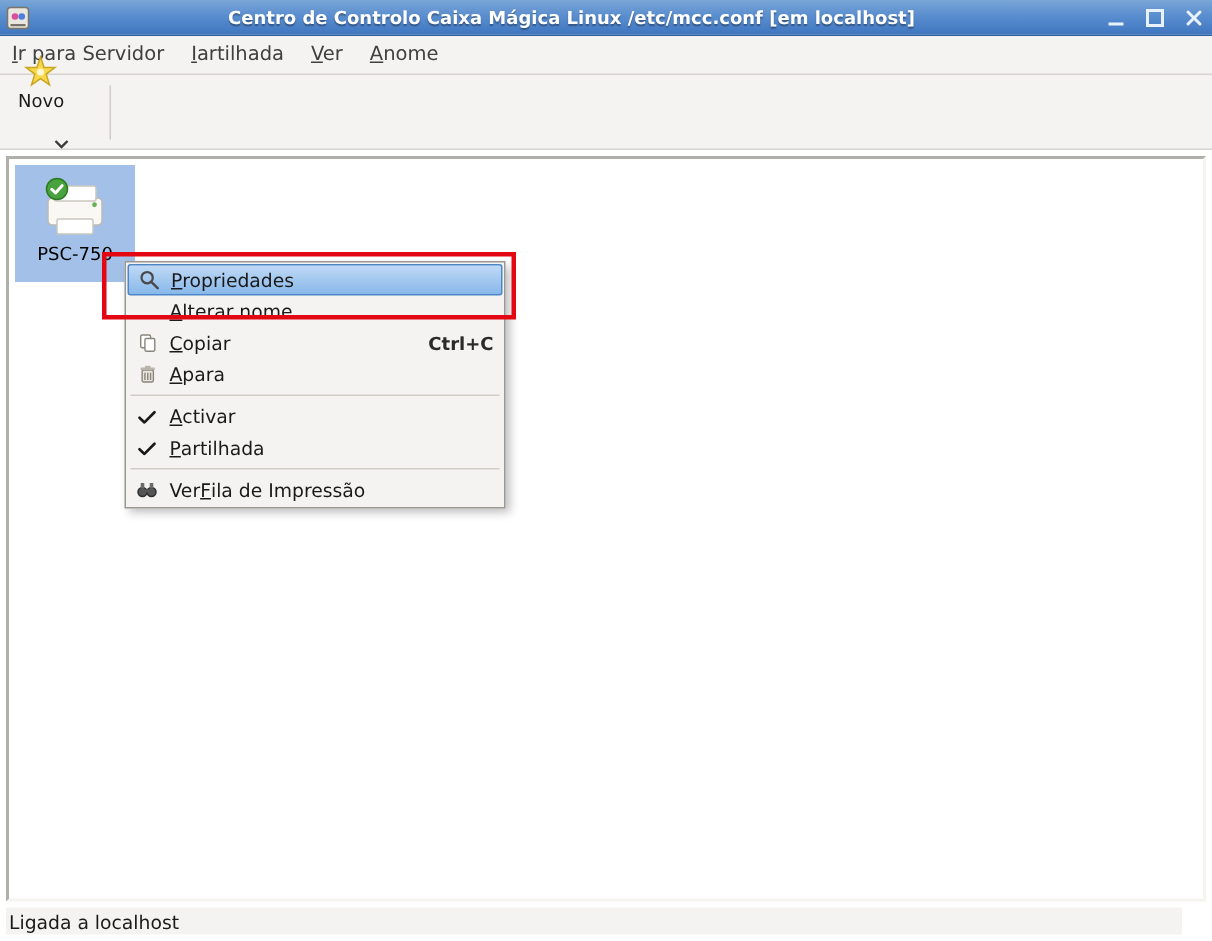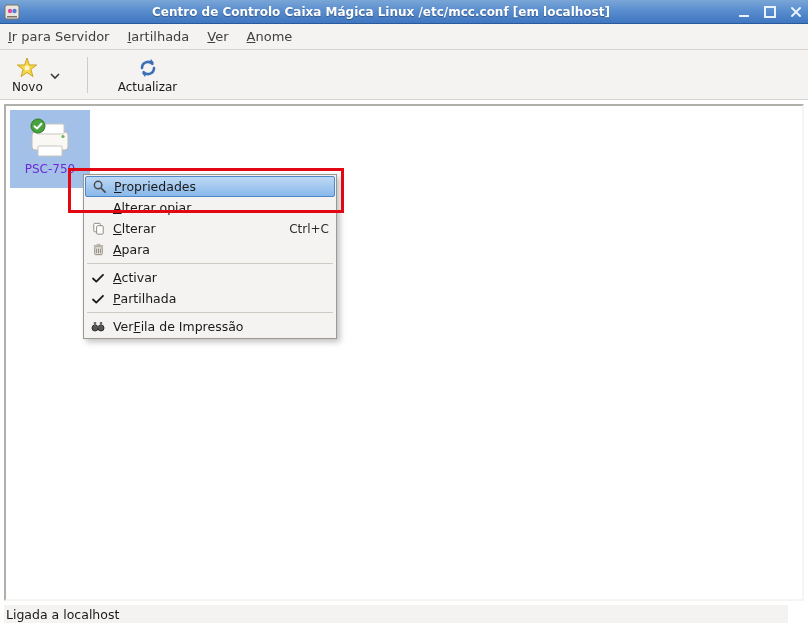--- a/index.html
+++ b/index.html
@@ -61,21 +61,21 @@
   
   .toolbar {
     height: 50px;
     background: #f4f3f2;
     border-bottom: 1px solid #d7d4cf;
     display: flex;
     align-items: center;
     padding: 2px 8px;
     gap: 22px;
   }
-  .tool-group { display: flex; align-items: flex-end; }
+  .tool-group { display: flex; align-items: flex-end; flex-direction: column; }
   .tool-btn {
     display: flex; flex-direction: column; align-items: center;
     padding: 2px 4px; cursor: default; color: #1a1a1a;
   }
   .tool-btn .icon { width: 28px; height: 24px; display:flex; align-items:center; justify-content:center; }
   .tool-btn .label { font-size: 12px; margin-top: 0px; }
   .tool-dd {
     width: 12px; height: 40px;
     display: flex; align-items: center; justify-content: center;
     margin-left: 2px; cursor: default;
@@ -97,21 +97,21 @@
   .printer {
     position: absolute;
     left: 4px; top: 4px;
     width: 80px; height: 78px;
     background: #a3c1e8;
     display: flex; flex-direction: column; align-items: center;
     padding-top: 6px;
     cursor: default;
   }
   .printer .pic { width: 48px; height: 44px; position: relative; }
-  .printer .label { font-size: 12px; color: #6d28d9; margin-top: 2px; }
+  .printer .label { font-size: 12px; color: #000000; margin-top: 2px; }
 
   
   .ctxmenu {
     position: absolute;
     left: 77px; top: 68px;
     width: 254px;
     background: #f4f3f2;
     border: 1px solid #9b9893;
     box-shadow: 3px 3px 6px rgba(0,0,0,0.25);
     padding: 1px;
@@ -125,21 +125,21 @@
     padding: 0 6px 0 4px;
   }
   .ctx-row.sel {
     background: linear-gradient(to bottom, #bfd9f5 0%, #88b8ea 100%);
     border: 1px solid #4d87c7;
     border-radius: 2px;
     height: 21px;
   }
   .ctx-icon { width: 18px; height: 16px; display:flex; align-items:center; justify-content:center; margin-right: 6px; }
   .ctx-label { flex: 1; display: flex; align-items: center; }
-  .ctx-accel { color: #2a2a2a; font-size: 12px; margin-left: 8px; }
+  .ctx-accel { color: #2a2a2a; font-size: 12px; margin-left: 8px; font-weight: bold; }
   .ctx-sep { height: 1px; background: #cfccc6; margin: 3px 2px; }
   .ul { text-decoration: underline; }
 
   
   .highlight {
     position: absolute;
     border: 3px solid #e30613;
     left: 68px; top: 168px;
     width: 276px; height: 45px;
     z-index: 20;
@@ -216,31 +216,20 @@
       </span>
       <span class="label">Novo</span>
     </div>
     <div class="tool-dd">
       <svg width="10" height="10" viewBox="0 0 10 10">
         <path d="M1 3 L5 7 L9 3" fill="none" stroke="#3a3a3a" stroke-width="1.6"></path>
       </svg>
     </div>
   </div>
   <div class="tool-sep"></div>
-  <div class="tool-btn">
-    <span class="icon">
-      <svg width="26" height="24" viewBox="0 0 26 24">
-        <path d="M7 12a6 6 0 0 1 10.4-4.1" fill="none" stroke="#3b6fb6" stroke-width="2.6" stroke-linecap="round"></path>
-        <path d="M19 12a6 6 0 0 1-10.4 4.1" fill="none" stroke="#3b6fb6" stroke-width="2.6" stroke-linecap="round"></path>
-        <path d="M16 3 L19 7 L14.5 7 Z" fill="#3b6fb6"></path>
-        <path d="M10 21 L7 17 L11.5 17 Z" fill="#3b6fb6"></path>
-      </svg>
-    </span>
-    <span class="label">Actualizar</span>
-  </div>
 </div>
 
 <div class="content">
   <div class="printer">
     <div class="pic">
       <svg width="48" height="44" viewBox="0 0 48 44">
 
         <rect x="6" y="16" width="36" height="18" rx="3" fill="#f9f8f5" stroke="#bdb9af"></rect>
         <rect x="10" y="8" width="28" height="10" rx="1.5" fill="#ffffff" stroke="#c9c6bd"></rect>
         <rect x="12" y="30" width="24" height="10" rx="1" fill="#ffffff" stroke="#c9c6bd"></rect>
@@ -264,34 +253,34 @@
       <span class="ctx-label">
         <span class="ul">P</span>
           <span>ropriedades</span>
       </span>
     </div>
 
     <div class="ctx-row">
       <span class="ctx-icon"></span>
       <span class="ctx-label">
         <span class="ul">A</span>
-          <span>lterar opiar</span>
+          <span>lterar nome</span>
       </span>
     </div>
 
     <div class="ctx-row">
       <span class="ctx-icon">
         <svg width="15" height="15" viewBox="0 0 16 16">
           <rect x="3" y="2.5" width="7" height="9" rx="1" fill="#fff" stroke="#8a857b"></rect>
           <rect x="6" y="5" width="7" height="9" rx="1" fill="#fff" stroke="#8a857b"></rect>
         </svg>
       </span>
       <span class="ctx-label">
         <span class="ul">C</span>
-          <span>lterar</span>
+          <span>opiar</span>
       </span>
       <span class="ctx-accel">Ctrl+C</span>
     </div>
 
     <div class="ctx-row">
       <span class="ctx-icon">
         <svg width="15" height="15" viewBox="0 0 16 16">
           <rect x="4" y="5" width="8" height="8.5" rx="1" fill="#e9e6de" stroke="#8a857b"></rect>
           <rect x="3" y="3.2" width="10" height="1.8" fill="#bab5aa"></rect>
           <rect x="6" y="2" width="4" height="1.6" fill="#bab5aa"></rect>

